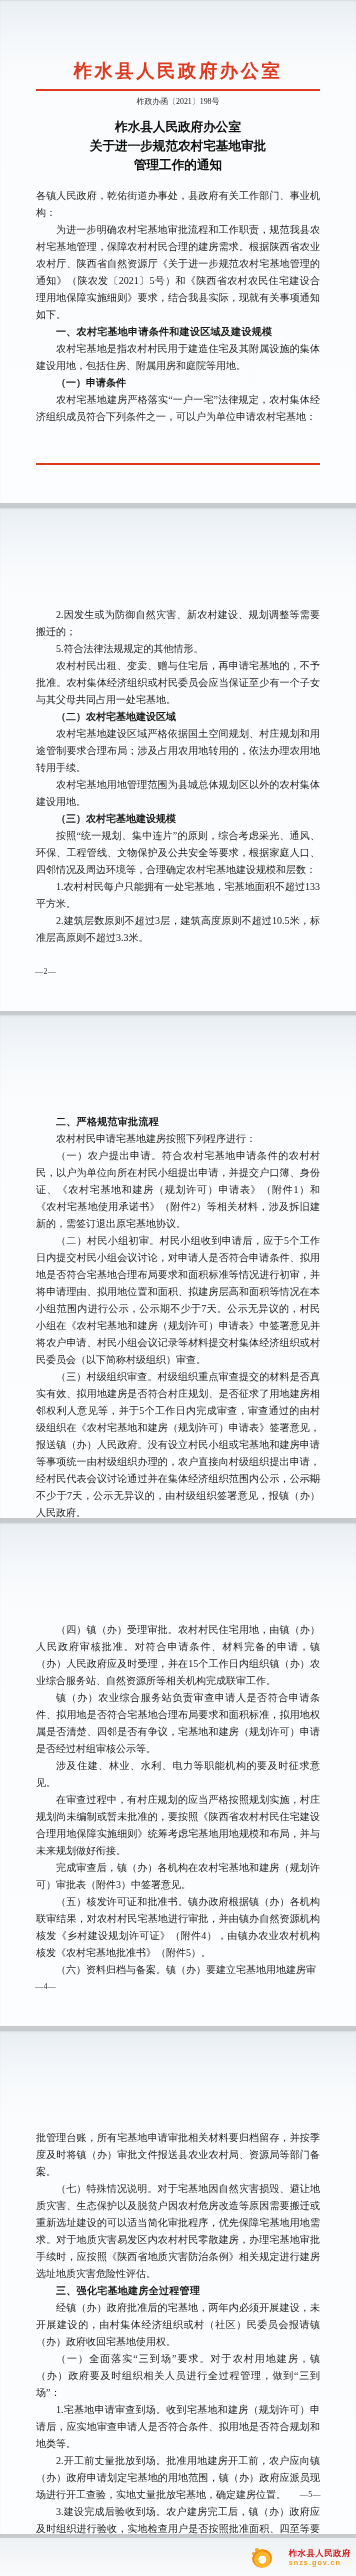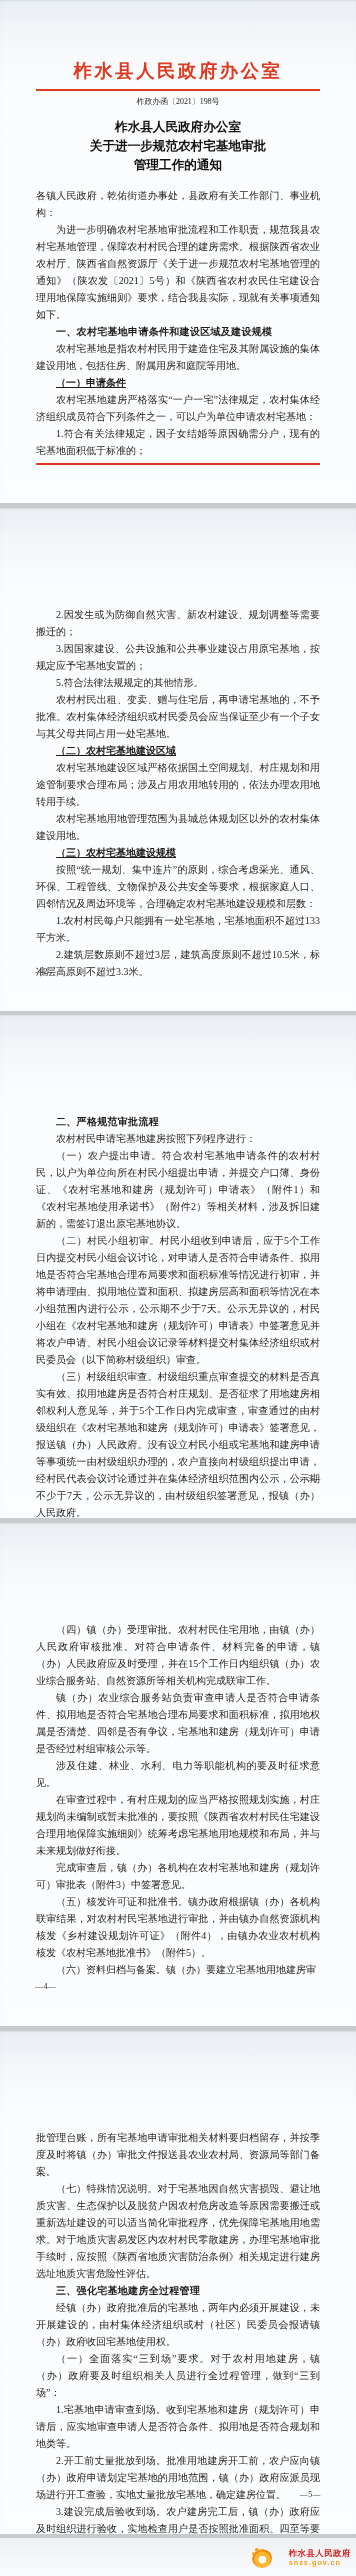--- a/index.html
+++ b/index.html
@@ -67,21 +67,20 @@
   .para.body{text-indent:2em;}
   .para.h1{
     text-indent:2em;
     font-weight:bold;
     font-family:"Liberation Sans","DejaVu Sans",sans-serif;
     letter-spacing:0.3px;
   }
   .para.h2{
     text-indent:2em;
     font-weight:bold;
-    text-decoration:underline;
   }
   .footer-rule{
     position:absolute;
     left:36px;right:36px;bottom:38px;
     height:1.6px;
     background:var(--accent);
   }
   .page-number{
     position:absolute;
     bottom:35px;
@@ -147,29 +146,27 @@
       <span>关于进一步规范农村宅基地审批</span><br>
       <span>管理工作的通知</span>
     </h1>
     <div class="content">
         <p class="para address">各镇人民政府，乾佑街道办事处，县政府有关工作部门、事业机构：</p>
         <p class="para body">为进一步明确农村宅基地审批流程和工作职责，规范我县农村宅基地管理，保障农村村民合理的建房需求。根据陕西省农业农村厅、陕西省自然资源厅《关于进一步规范农村宅基地管理的通知》（陕农发〔2021〕5号）和《陕西省农村农民住宅建设合理用地保障实施细则》要求，结合我县实际，现就有关事项通知如下。</p>
         <p class="para h1">一、农村宅基地申请条件和建设区域及建设规模</p>
         <p class="para body">农村宅基地是指农村村民用于建造住宅及其附属设施的集体建设用地，包括住房、附属用房和庭院等用地。</p>
         <p class="para h2">（一）申请条件</p>
         <p class="para body">农村宅基地建房严格落实“一户一宅”法律规定，农村集体经济组织成员符合下列条件之一，可以户为单位申请农村宅基地：</p>
-        <p class="para body">1.符合有关法律规定，因子女结婚等原因确需分户，现有的宅基地面积低于标准的；</p>
       </div>
     <div class="footer-rule"></div>
   </section>
 
   <section class="page">
     <div class="content content-first">
         <p class="para body">2.因发生或为防御自然灾害、新农村建设、规划调整等需要搬迁的；</p>
-        <p class="para body">3.因国家建设、公共设施和公共事业建设占用原宅基地，按规定应予宅基地安置的；</p>
         <p class="para body">5.符合法律法规规定的其他情形。</p>
         <p class="para body">农村村民出租、变卖、赠与住宅后，再申请宅基地的，不予批准。农村集体经济组织或村民委员会应当保证至少有一个子女与其父母共同占用一处宅基地。</p>
         <p class="para h2">（二）农村宅基地建设区域</p>
         <p class="para body">农村宅基地建设区域严格依据国土空间规划、村庄规划和用途管制要求合理布局；涉及占用农用地转用的，依法办理农用地转用手续。</p>
         <p class="para body">农村宅基地用地管理范围为县城总体规划区以外的农村集体建设用地。</p>
         <p class="para h2">（三）农村宅基地建设规模</p>
         <p class="para body">按照“统一规划、集中连片”的原则，综合考虑采光、通风、环保、工程管线、文物保护及公共安全等要求，根据家庭人口、四邻情况及周边环境等，合理确定农村宅基地建设规模和层数：</p>
         <p class="para body">1.农村村民每户只能拥有一处宅基地，宅基地面积不超过133平方米。</p>
         <p class="para body">2.建筑层数原则不超过3层，建筑高度原则不超过10.5米，标准层高原则不超过3.3米。</p>
       </div>

